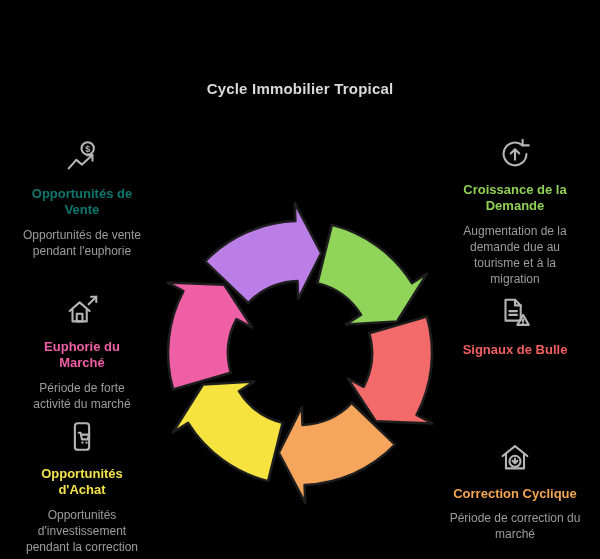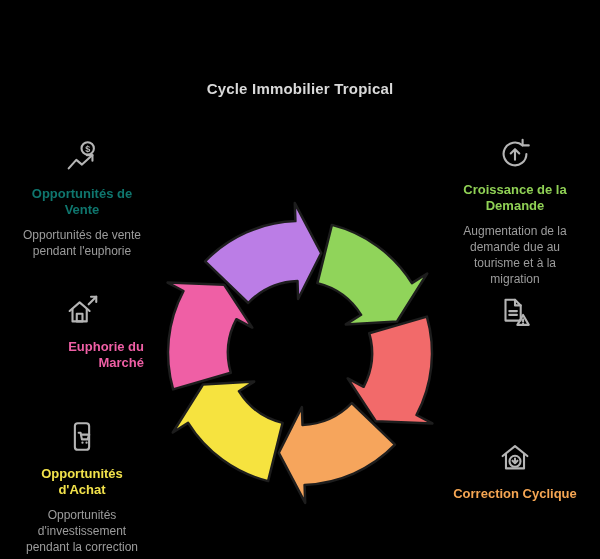--- a/index.html
+++ b/index.html
@@ -24,21 +24,21 @@
   .item {
     position: absolute;
     display: flex; flex-direction: column; align-items: center;
     text-align: center;
   }
   .item .icon { margin-bottom: 10px; }
   .item-title { font-size: 13px; font-weight: bold; line-height: 1.25; }
   .item-desc  { font-size: 12px; color: #9c9c9c; line-height: 1.35; margin-top: 8px; }
 
   .pos-l1 { left: 20px;  top: 90px;  width: 124px; }
-  .pos-l2 { left: 20px;  top: 243px; width: 124px; text-align: right; }
+  .pos-l2 { left: 20px;  top: 243px; width: 124px; }
   .pos-l3 { left: 20px;  top: 370px; width: 124px; }
   .pos-r1 { left: 448px; top: 86px;  width: 134px; }
   .pos-r2 { left: 448px; top: 246px; width: 134px; }
   .pos-r3 { left: 448px; top: 390px; width: 134px; }
 
   .icon path, .icon rect, .icon circle, .icon line, .icon polyline {
     stroke: #b5b5b5; stroke-width: 2.2; fill: none;
     stroke-linecap: round; stroke-linejoin: round;
   }
   .icon .fill-dot { fill: #b5b5b5; stroke: none; }
@@ -82,20 +82,21 @@
 
   <div class="item pos-l2">
     <svg class="icon" width="38" height="38" viewBox="0 0 40 40">
       <path d="M7 21 L17.5 12 L28 21"></path>
       <path d="M10 19 V32 H25 V19"></path>
       <rect x="14.5" y="24" width="6" height="8"></rect>
       <path d="M27 14 L35 6"></path>
       <path d="M29.5 6 H35 V11.5"></path>
     </svg>
     <div class="item-title" style="color: rgb(239, 95, 165);">Euphorie du Marché</div>
+    <div class="item-desc">Période de forte activité du marché</div>
   </div>
 
   <div class="item pos-r1">
     <svg class="icon" width="38" height="38" viewBox="0 0 40 40">
       <path d="M32 21 a12 12 0 1 1 -4 -9"></path>
       <path d="M28 12 h6.5 M28 12 v-6"></path>
       <path d="M20 27 V16 M20 16 l-4.5 4.5 M20 16 l4.5 4.5"></path>
     </svg>
     <div class="item-title" style="color: rgb(144, 209, 85);">Croissance de la Demande</div>
     <div class="item-desc">Augmentation de la demande due au tourisme et à la migration</div>
@@ -115,30 +116,32 @@
   <div class="item pos-r2">
     <svg class="icon" width="38" height="38" viewBox="0 0 40 40">
       <path d="M10 6 h10 l6 6 v16 h-16 z"></path>
       <path d="M20 6 v6 h6"></path>
       <line x1="14" y1="18" x2="22" y2="18"></line>
       <line x1="14" y1="22" x2="22" y2="22"></line>
       <path d="M28.5 22 l6 10.5 h-12 z"></path>
       <line x1="28.5" y1="26.5" x2="28.5" y2="29"></line>
       <circle class="fill-dot" cx="28.5" cy="31" r="1.1"></circle>
     </svg>
+    <div class="item-title" style="color: rgb(242, 95, 95);">Signaux de Bulle</div>
   </div>
 
   <div class="item pos-r3">
     <svg class="icon" width="38" height="38" viewBox="0 0 40 40">
       <path d="M7 19 L20 8.5 L33 19"></path>
       <path d="M10.5 17 V32 H29.5 V17"></path>
       <circle cx="20" cy="24.5" r="5.8"></circle>
       <path d="M20 21.5 v5 M20 26.5 l-2.6 -2.6 M20 26.5 l2.6 -2.6"></path>
     </svg>
     <div class="item-title" style="color: rgb(245, 166, 83);">Correction Cyclique</div>
+    <div class="item-desc">Période de correction du marché</div>
   </div>
 
   <div class="footer">
     <span>Made with</span>
     <svg width="9" height="9" viewBox="0 0 10 10">
       <path d="M1 9 L7.5 2.5 L9 4 L2.5 10.5 Z" fill="#8a8a8a"></path>
       <path d="M7.5 2.5 L9 1 L10 2 L9 4 Z" fill="#8a8a8a"></path>
     </svg>
     <span class="brand">Cycle</span>
   </div>

